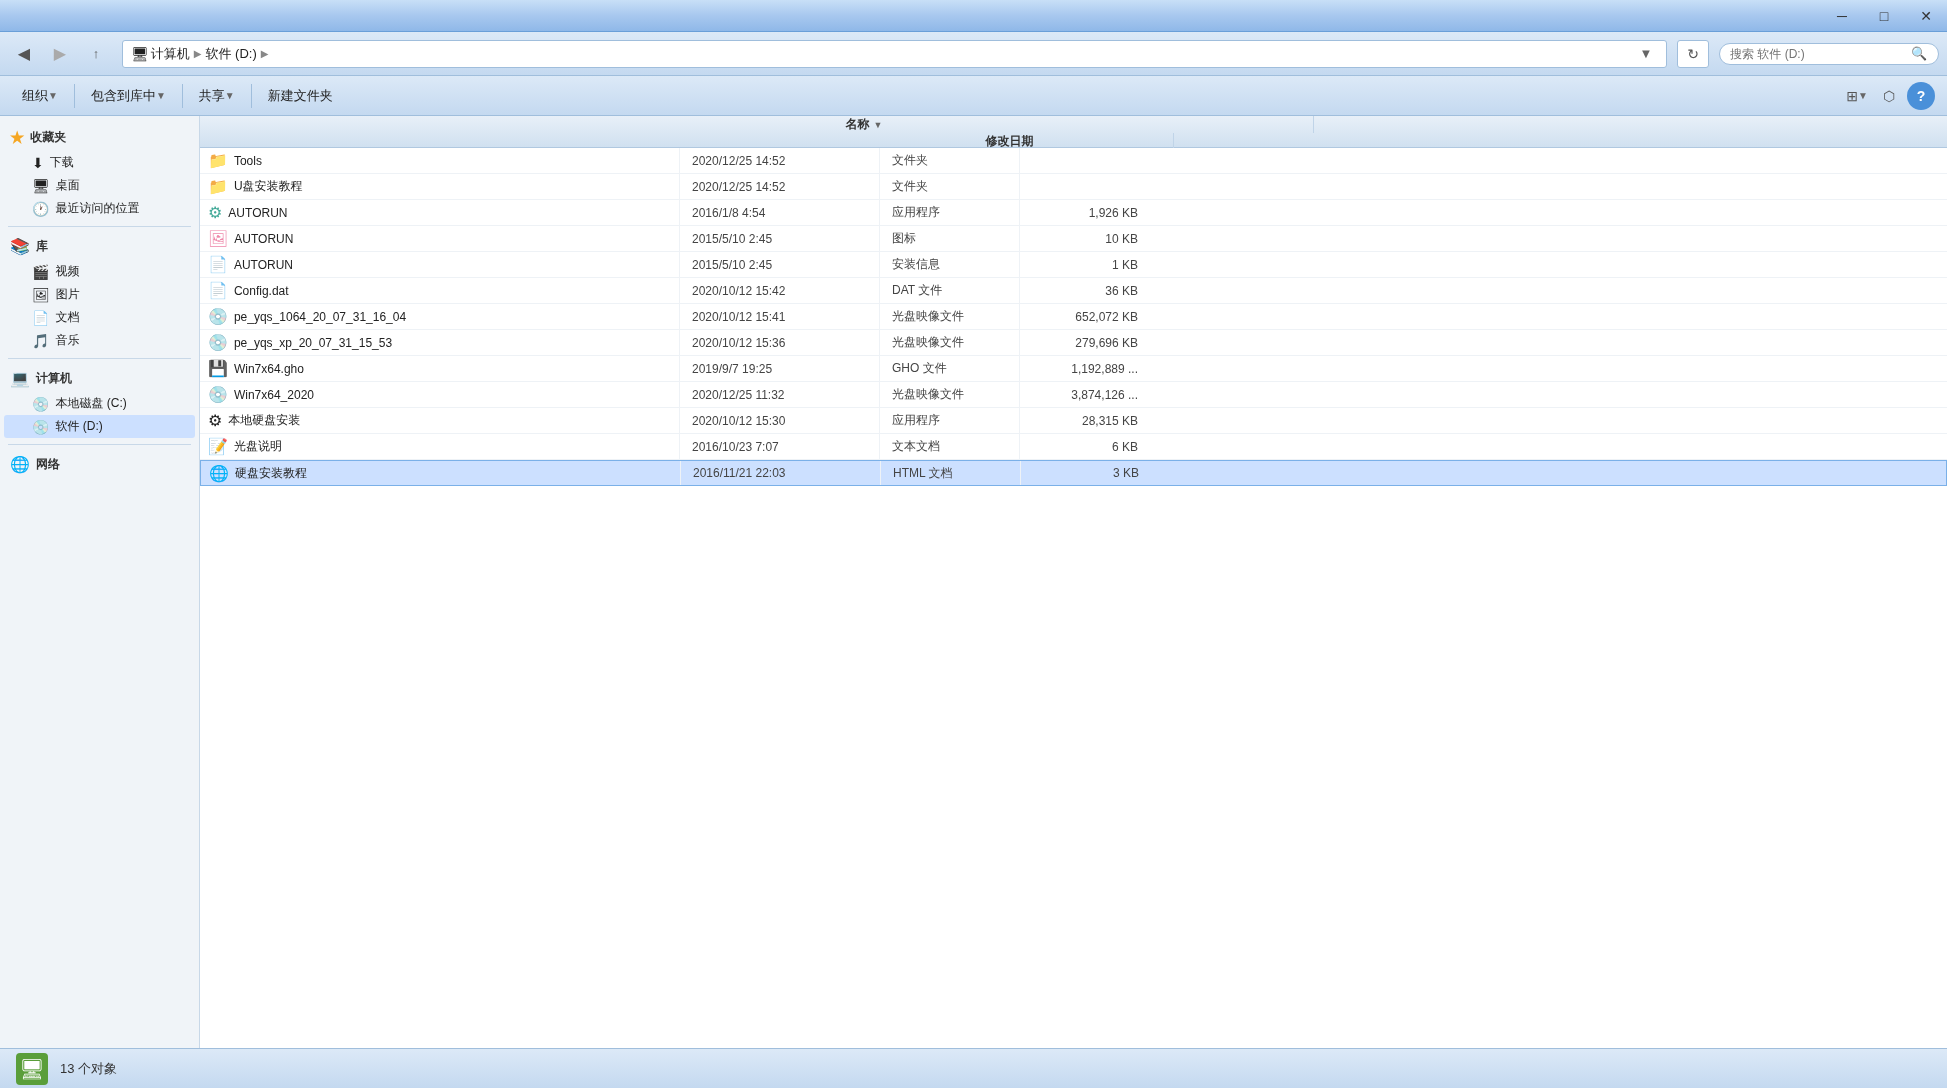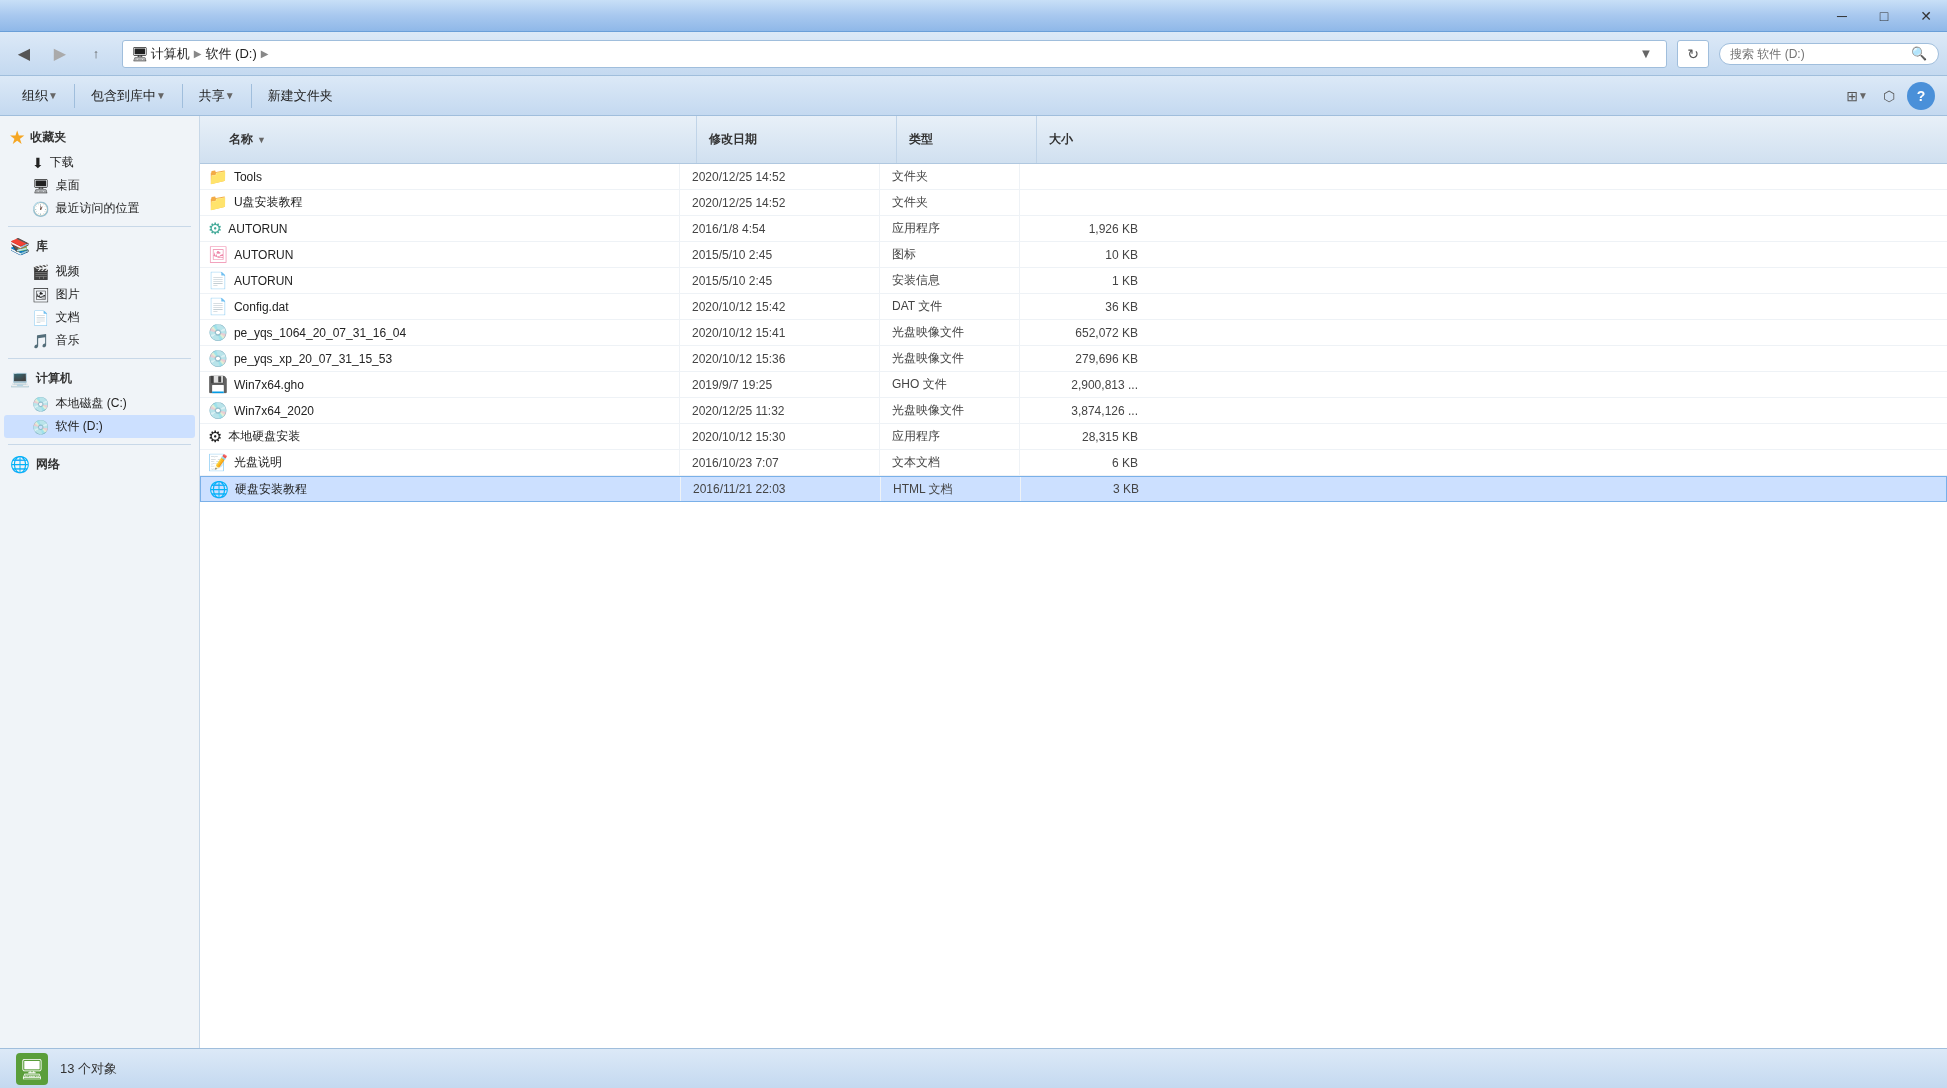--- a/index.html
+++ b/index.html
@@ -206,22 +206,23 @@
       flex: 1;
       display: flex;
       flex-direction: column;
       overflow: hidden;
     }
     .column-header {
       display: flex;
       align-items: center;
       background: linear-gradient(to bottom, #e8f0f8 0%, #d0e0f0 100%);
       border-bottom: 1px solid #b0c8e0;
-      height: 48px;
-      padding: 0 17px;
+      height: 32px;
+      padding: 0 0;
+      flex-direction: column;
     }
     .col-name {
       width: 480px;
       padding: 0 12px;
       font-size: 12px;
       font-weight: bold;
       color: #333;
       display: flex; align-items: center; gap: 4px;
       border-right: 1px solid #c0d4e8;
       height: 100%;
@@ -586,21 +587,21 @@
     <div class="file-cell-type">光盘映像文件</div>
     <div class="file-cell-size">279,696 KB</div>
   </div>
         <div class="file-row">
     <div class="file-cell-name">
       <span class="file-icon icon-gho">💾</span>
       <span>Win7x64.gho</span>
     </div>
     <div class="file-cell-date">2019/9/7 19:25</div>
     <div class="file-cell-type">GHO 文件</div>
-    <div class="file-cell-size">2,900,813 ...</div>
+    <div class="file-cell-size">1,192,889 ...</div>
   </div>
         <div class="file-row">
     <div class="file-cell-name">
       <span class="file-icon icon-iso">💿</span>
       <span>Win7x64_2020</span>
     </div>
     <div class="file-cell-date">2020/12/25 11:32</div>
     <div class="file-cell-type">光盘映像文件</div>
     <div class="file-cell-size">3,874,126 ...</div>
   </div>

